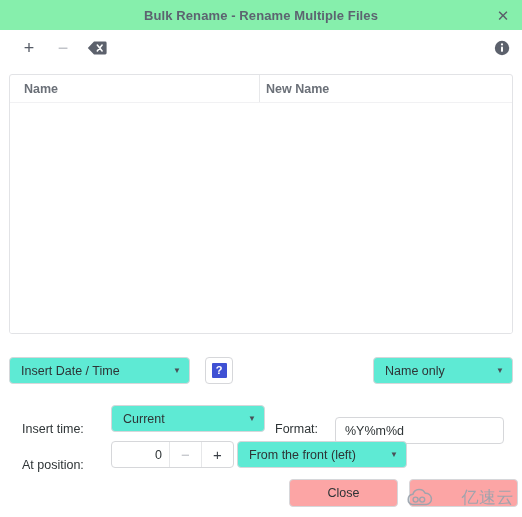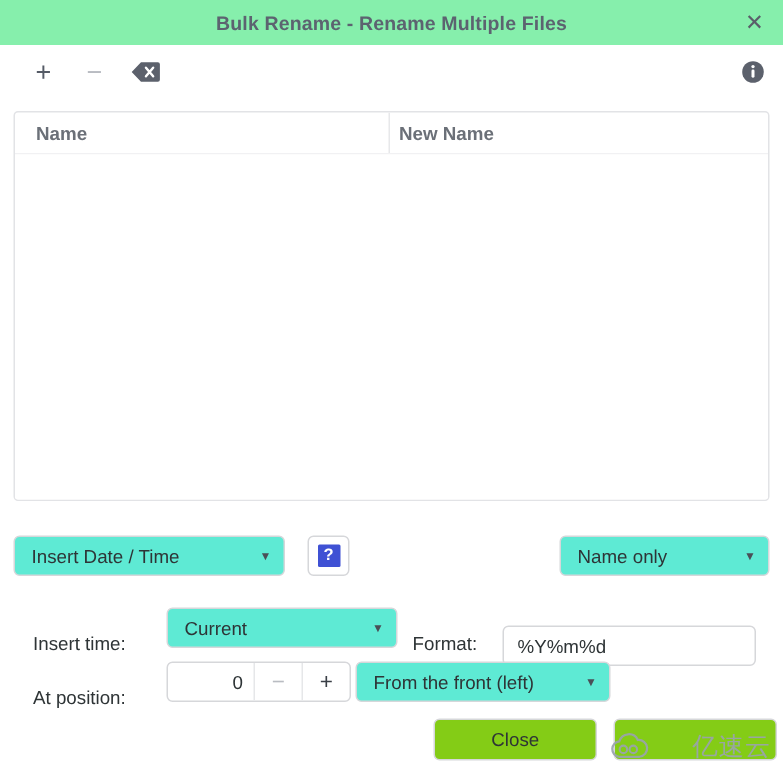--- a/index.html
+++ b/index.html
@@ -317,21 +317,21 @@
     bottom: 0;
     width: 522px;
     height: 44px;
   }
   .btn {
     position: absolute;
     top: 6px;
     height: 28px;
     border: 1px solid #d6d7da;
     border-radius: 4px;
-    background: #84cc16;
+    background: #fca5a5;
     font-size: 12.5px;
     color: #2e3436;
     font-family: "Liberation Sans", sans-serif;
     cursor: pointer;
     padding: 0;
   }
   .btn-close { left: 289px; width: 109px; }
   .btn-apply { left: 409px; width: 109px; }
 
   

